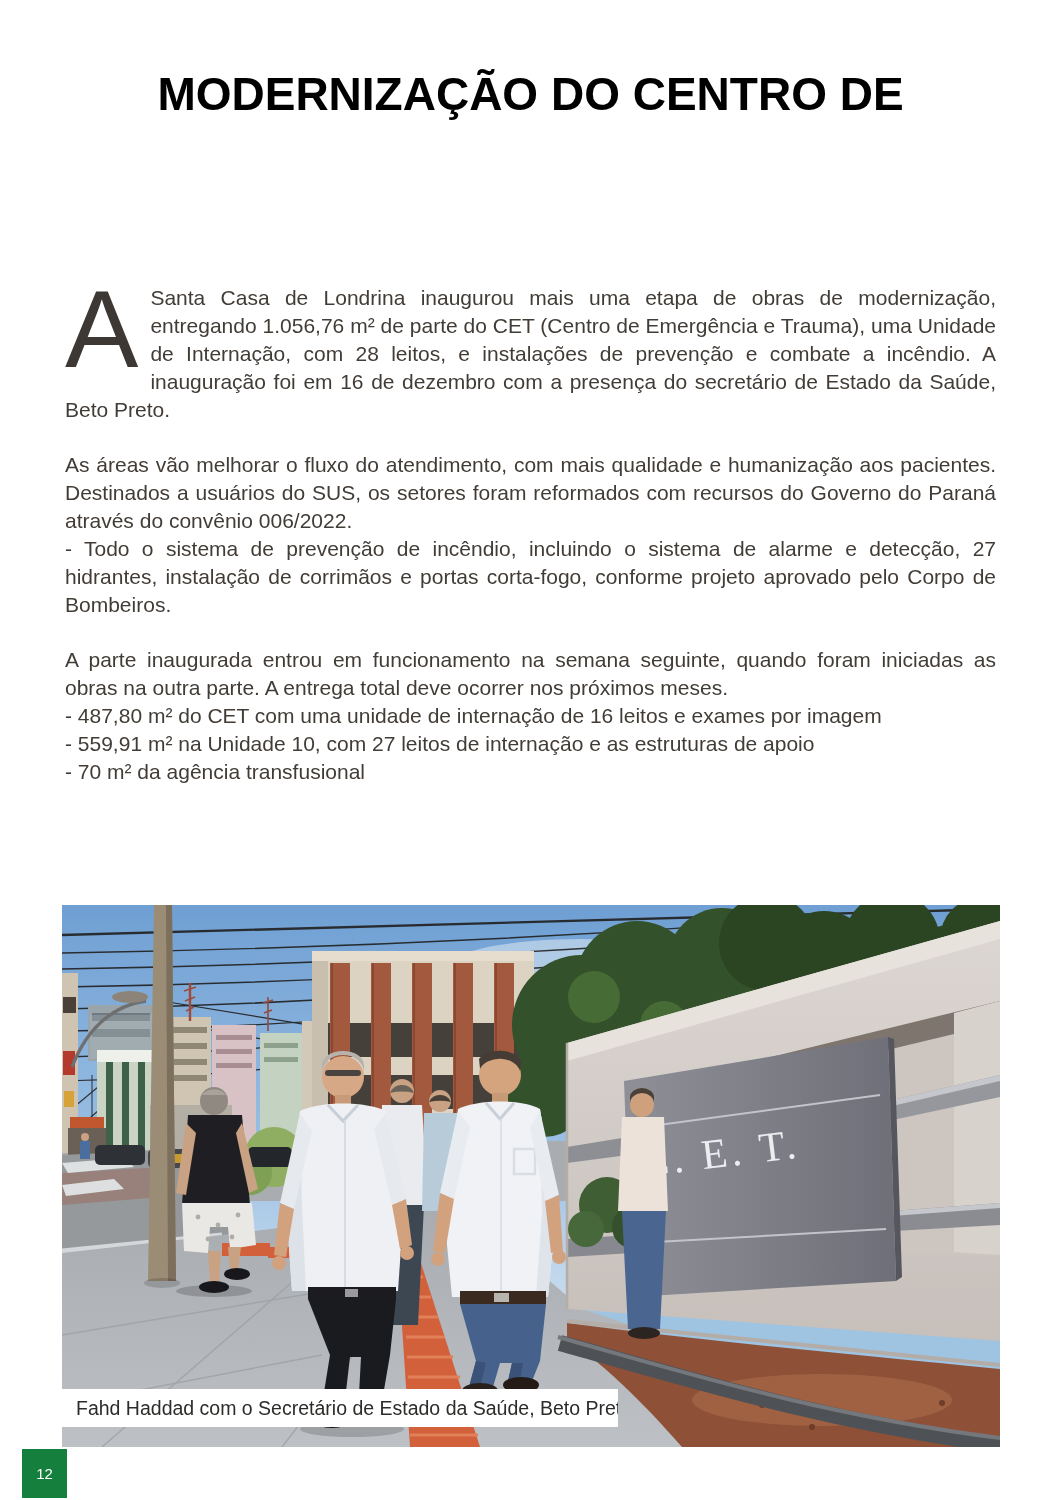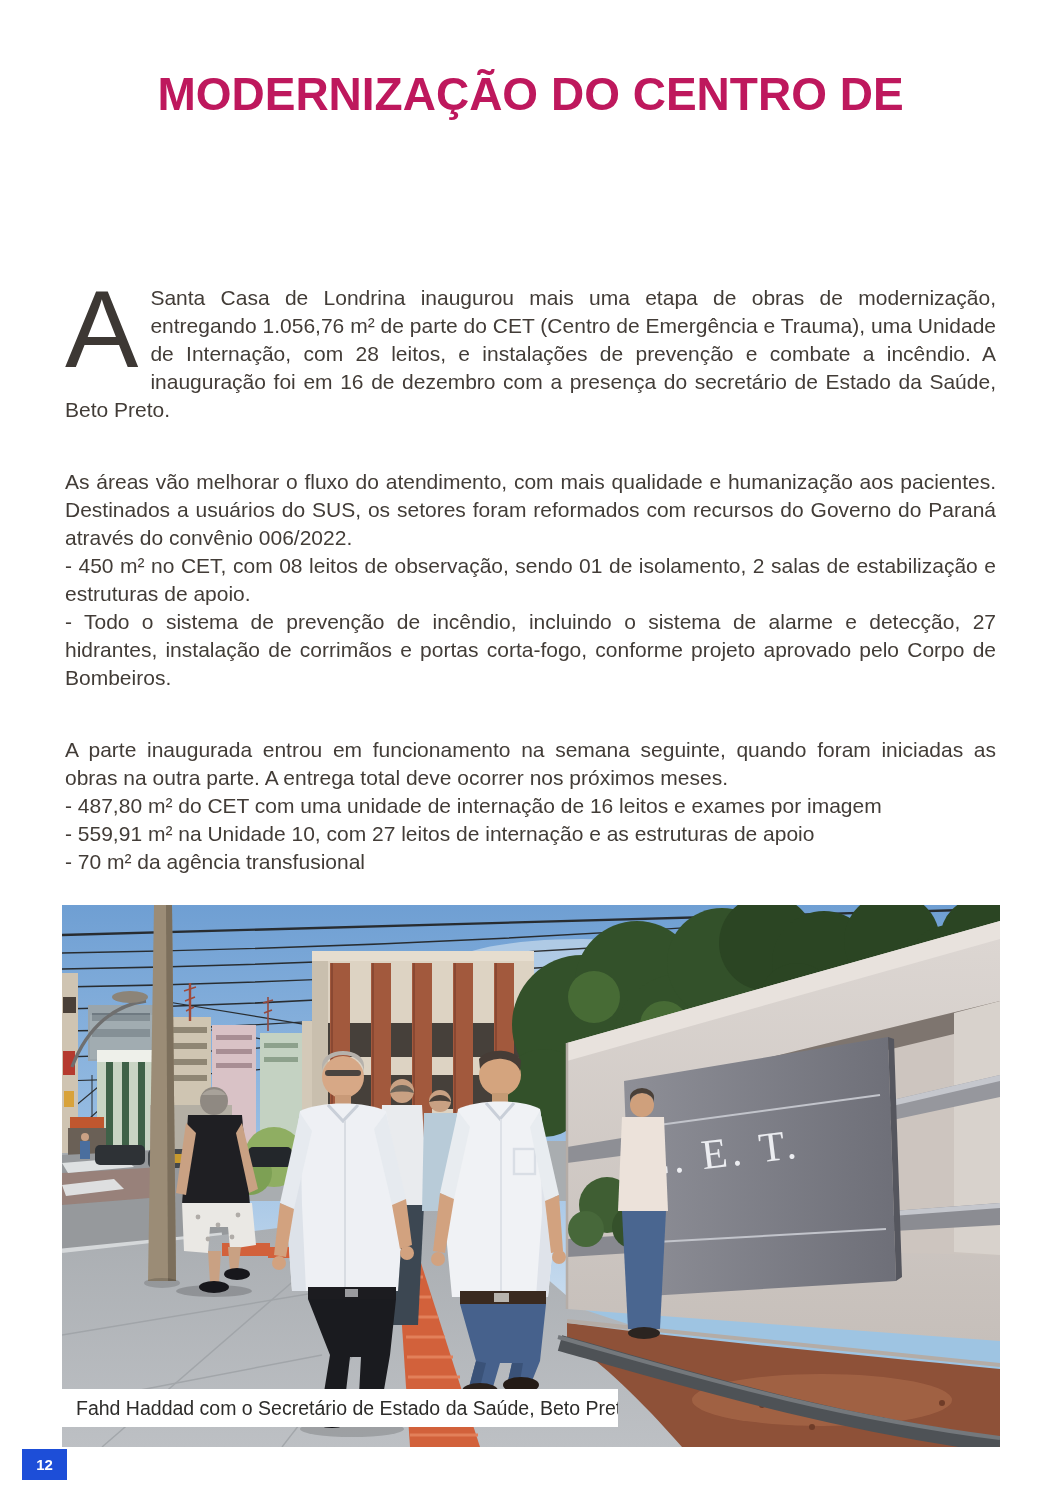--- a/index.html
+++ b/index.html
@@ -4,64 +4,63 @@
 <style>
   * { margin:0; padding:0; box-sizing:border-box; }
   html,body { background:#e8e8e8; }
   .page {
     position:relative; width:1061px; height:1500px; background:#ffffff;
     font-family:"Liberation Sans", sans-serif; overflow:hidden; margin:0 auto;
   }
   .title-block { position:absolute; top:64px; left:0; right:0; text-align:center; }
   .title-line {
     font-weight:bold; font-size:46px; line-height:60px; letter-spacing:0px;
-    color:#be185d;
+    color:#000000;
   }
   .article-text {
     position:absolute; top:284px; left:65px; width:931px;
     font-size:21px; line-height:28px; color:#423c37; text-align:justify;
   }
   .block { margin:0; }
-  .block + .block { margin-top:44px; }
+  .block + .block { margin-top:27px; }
   .tight { margin-top:0 !important; }
   .dropcap {
     float:left; font-size:110px; line-height:82px; font-weight:normal;
     color:#3d3834; margin:4px 12px 0 0;
   }
   .photo {
     position:absolute; left:62px; top:905px; width:938px; height:542px;
     background:#9ec4e2; overflow:hidden;
   }
   .photo svg { display:block; width:938px; height:542px; }
   .photo-caption {
     position:absolute; left:0; top:484px; width:556px; height:38px;
     background:#ffffff; color:#2d2c2a; font-size:19.5px; line-height:38px;
     padding-left:14px; white-space:nowrap; overflow:hidden;
   }
   .page-number {
-    position:absolute; left:22px; top:1449px; width:45px; height:31px;
-    background:#1d4ed8; color:#ffffff; font-size:15px; font-weight:bold;
+    position:absolute; left:22px; top:1449px; width:45px; height:49px;
+    background:#15803d; color:#ffffff; font-size:15px; font-weight:normal;
     display:flex; align-items:center; justify-content:center;
   }
 </style>
 </head>
 <body>
 
 <div class="page">
 
   <div class="title-block">
     <div class="title-line">MODERNIZAÇÃO DO CENTRO DE</div>
   </div>
 
   <div class="article-text">
     <div class="block">
       <span class="dropcap">A</span><span>Santa Casa de Londrina inaugurou mais uma etapa de obras de modernização, entregando 1.056,76 m² de parte do CET (Centro de Emergência e Trauma), uma Unidade de Internação, com 28 leitos, e instalações de prevenção e combate a incêndio. A inauguração foi em 16 de dezembro com a presença do secretário de Estado da Saúde, Beto Preto.</span>
     </div>
     <div class="block">As áreas vão melhorar o fluxo do atendimento, com mais qualidade e humanização aos pacientes. Destinados a usuários do SUS, os setores foram reformados com recursos do Governo do Paraná através do convênio 006/2022.</div>
-    <div class="block tight">- 450 m² no CET, com 08 leitos de observação, sendo 01 de isolamento, 2 salas de estabilização e estruturas de apoio.</div>
     <div class="block tight">- Todo o sistema de prevenção de incêndio, incluindo o sistema de alarme e detecção, 27 hidrantes, instalação de corrimãos e portas corta-fogo, conforme projeto aprovado pelo Corpo de Bombeiros.</div>
     <div class="block">A parte inaugurada entrou em funcionamento na semana seguinte, quando foram iniciadas as obras na outra parte. A entrega total deve ocorrer nos próximos meses.</div>
     <div class="block tight">- 487,80 m² do CET com uma unidade de internação de 16 leitos e exames por imagem</div>
     <div class="block tight">- 559,91 m² na Unidade 10, com 27 leitos de internação e as estruturas de apoio</div>
     <div class="block tight">- 70 m² da agência transfusional</div>
   </div>
 
   <div class="photo">
     <svg viewBox="0 0 938 542" preserveAspectRatio="none">
       <defs>

